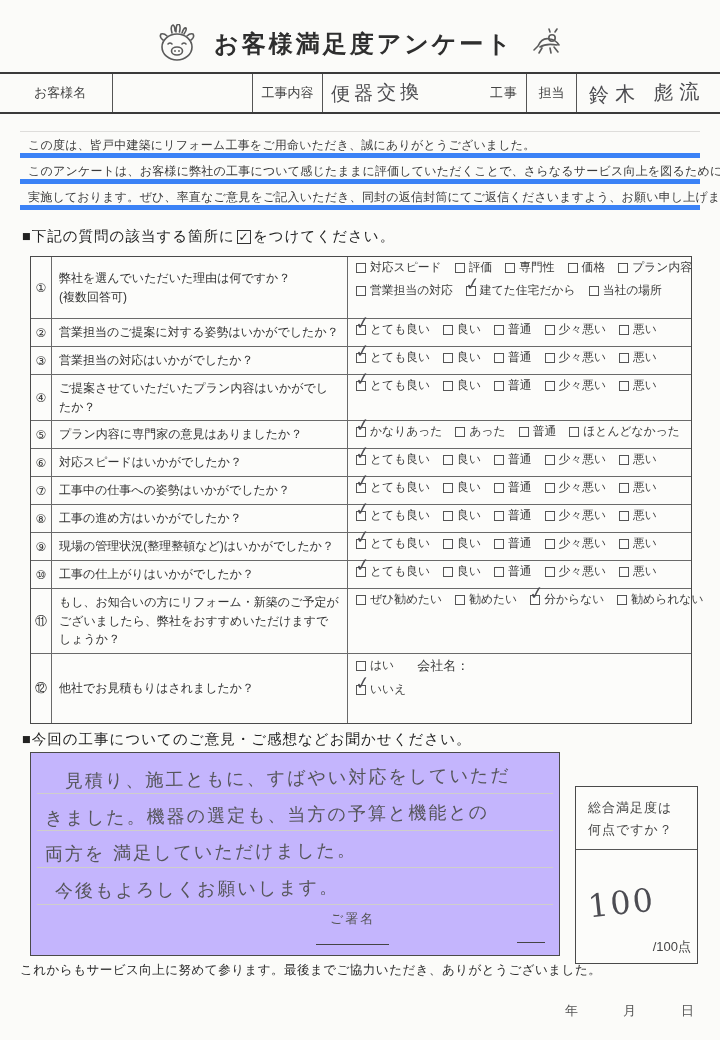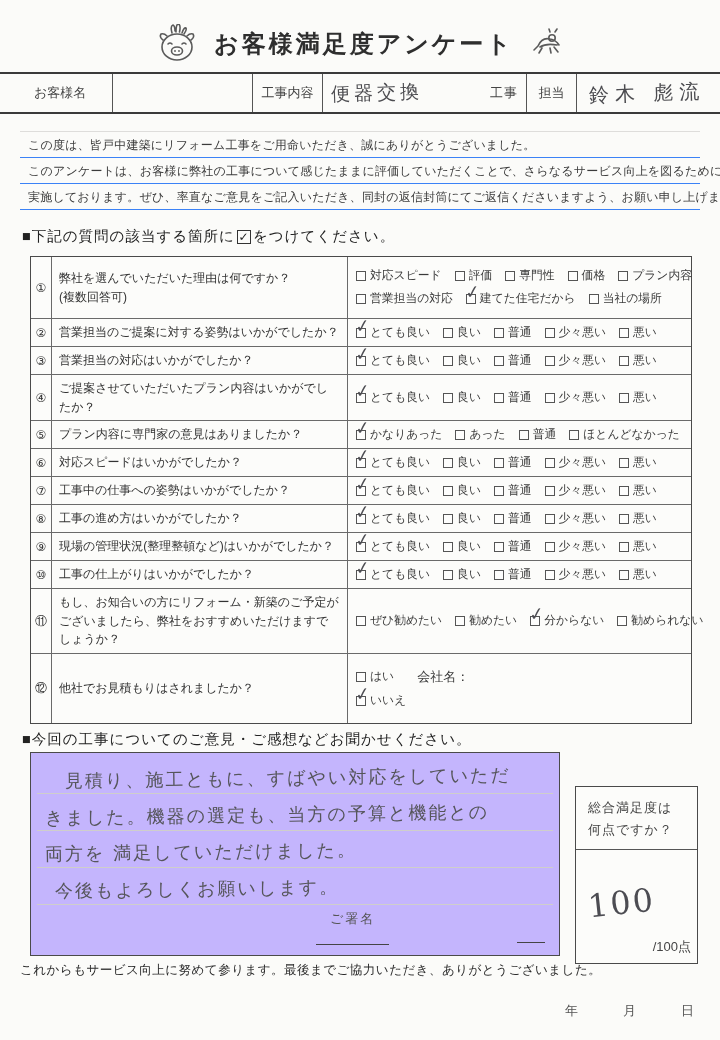--- a/index.html
+++ b/index.html
@@ -30,36 +30,36 @@
   .ic-label3 { width:50px; justify-content:center; }
   .ic-staff  { flex:1; border-right:none; }
   .hand { font-family:"DejaVu Serif","Liberation Serif",serif;
     color:#4c4c50; letter-spacing:4px; transform:rotate(-2deg); }
   .hand-work { font-size:19px; }
   .hand-staff { font-size:20px; letter-spacing:6px; padding-left:4px; }
   .work-suffix { font-size:13px; color:#444; letter-spacing:1px; }
   
   .intro { position:absolute; top:131px; left:20px; width:680px; border-top:1px solid #dedddb; }
   .intro-line { height:26px; line-height:26px; font-size:12px; color:#3b3b3b;
-    letter-spacing:0.2px; border-bottom:1px solid #3b82f6; padding-left:8px; white-space:nowrap; }
+    letter-spacing:0.2px; border-bottom:5px solid #3b82f6; padding-left:8px; white-space:nowrap; }
   
   .sec-head { position:absolute; font-size:14.5px; color:#222; letter-spacing:1px; display:flex; align-items:center; }
   .sh-questions { top:227px; left:22px; }
   .sh-comment { top:730px; left:22px; }
   .inline-box { display:inline-flex; width:14px; height:14px; border:1.5px solid #333;
     margin:0 2px; align-items:center; justify-content:center; font-size:12px; color:#222; }
   
   .q-table { position:absolute; top:256px; left:30px; width:662px; border:1.5px solid #4a4a4a; background:#fcfcfa; }
   .q-row { display:flex; border-bottom:1px solid #6a6a6a; }
   .q-row:last-child { border-bottom:none; }
   .q-num { width:21px; border-right:1px solid #6a6a6a; display:flex; align-items:center;
     justify-content:center; font-size:12px; color:#333; flex:none; }
   .q-text { width:296px; border-right:1px solid #6a6a6a; padding:4px 7px; font-size:12px;
     color:#333; display:flex; flex-direction:column; justify-content:center; line-height:1.55; flex:none; }
-  .q-answer { flex:1; padding:3px 8px; display:flex; flex-direction:column; justify-content:center; gap:7px; }
+  .q-answer { flex:1; padding:3px 8px; display:flex; flex-direction:column; justify-content:flex-start; gap:7px; }
   .opt-row { display:flex; align-items:center; flex-wrap:nowrap; }
   .option { display:inline-flex; align-items:center; gap:4px; margin-right:13px;
     font-size:11.8px; color:#3a3a3a; white-space:nowrap; }
   .box { position:relative; width:10px; height:10px; border:1.2px solid #555; flex:none; background:#fdfdfc; }
   .checkmark { position:absolute; left:-2px; top:-12px; font-size:18px; color:#4d4d52;
     transform:rotate(-8deg); font-weight:bold; line-height:1; }
   .plain-label { font-size:13px; color:#3a3a3a; margin-left:10px; }
   
   .comment-box { position:absolute; top:752px; left:30px; width:530px; height:204px;
     border:1.5px solid #4a4a4a; background:#c4b5fd; padding-top:4px; }

